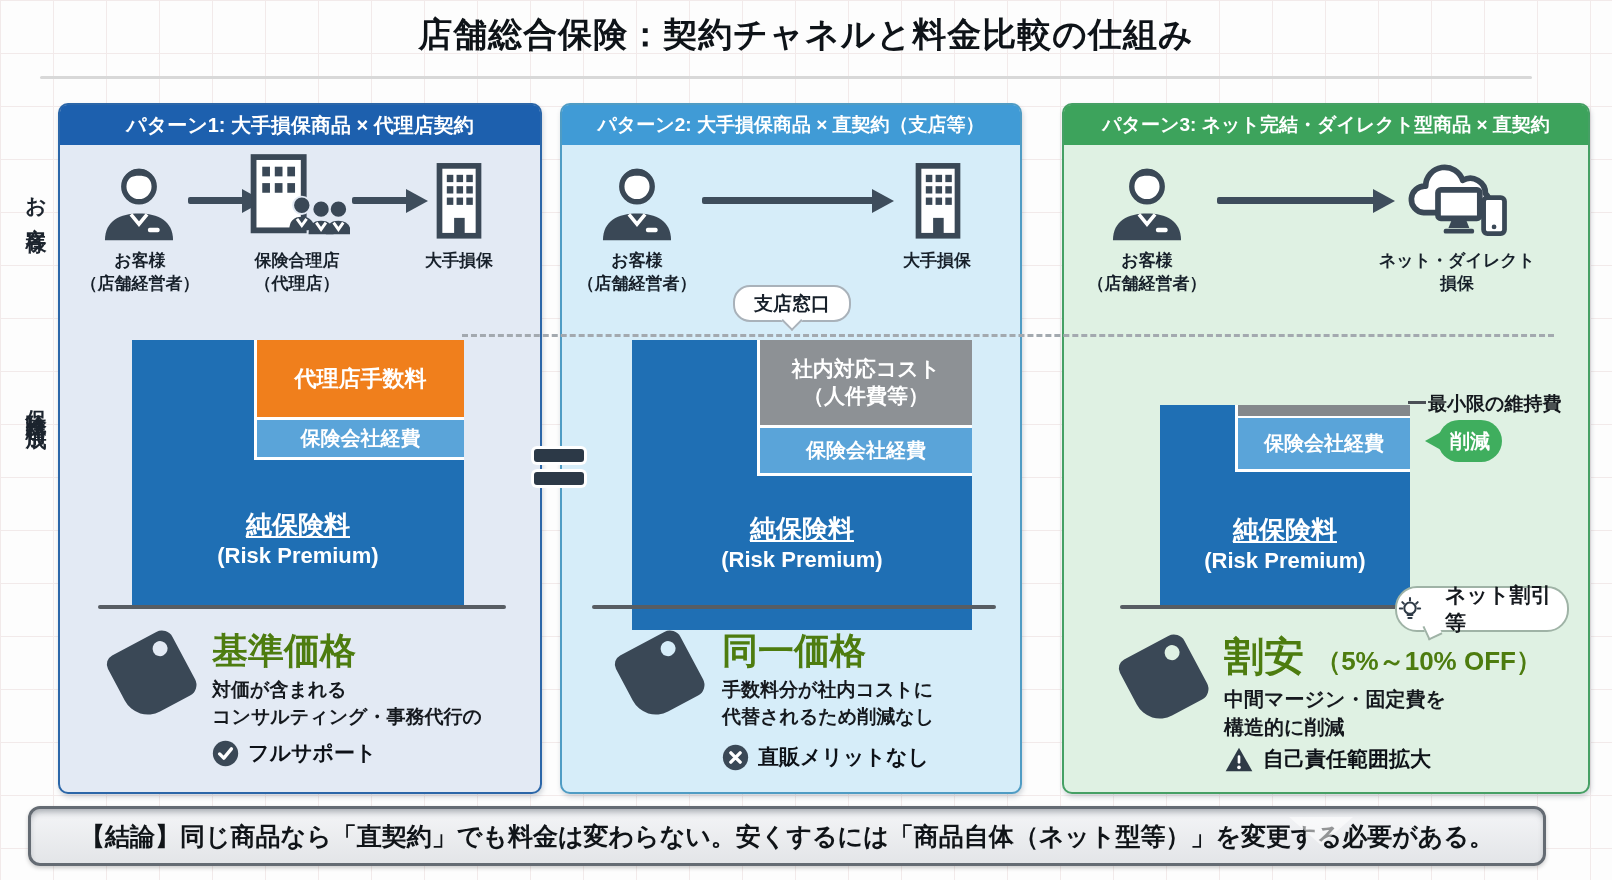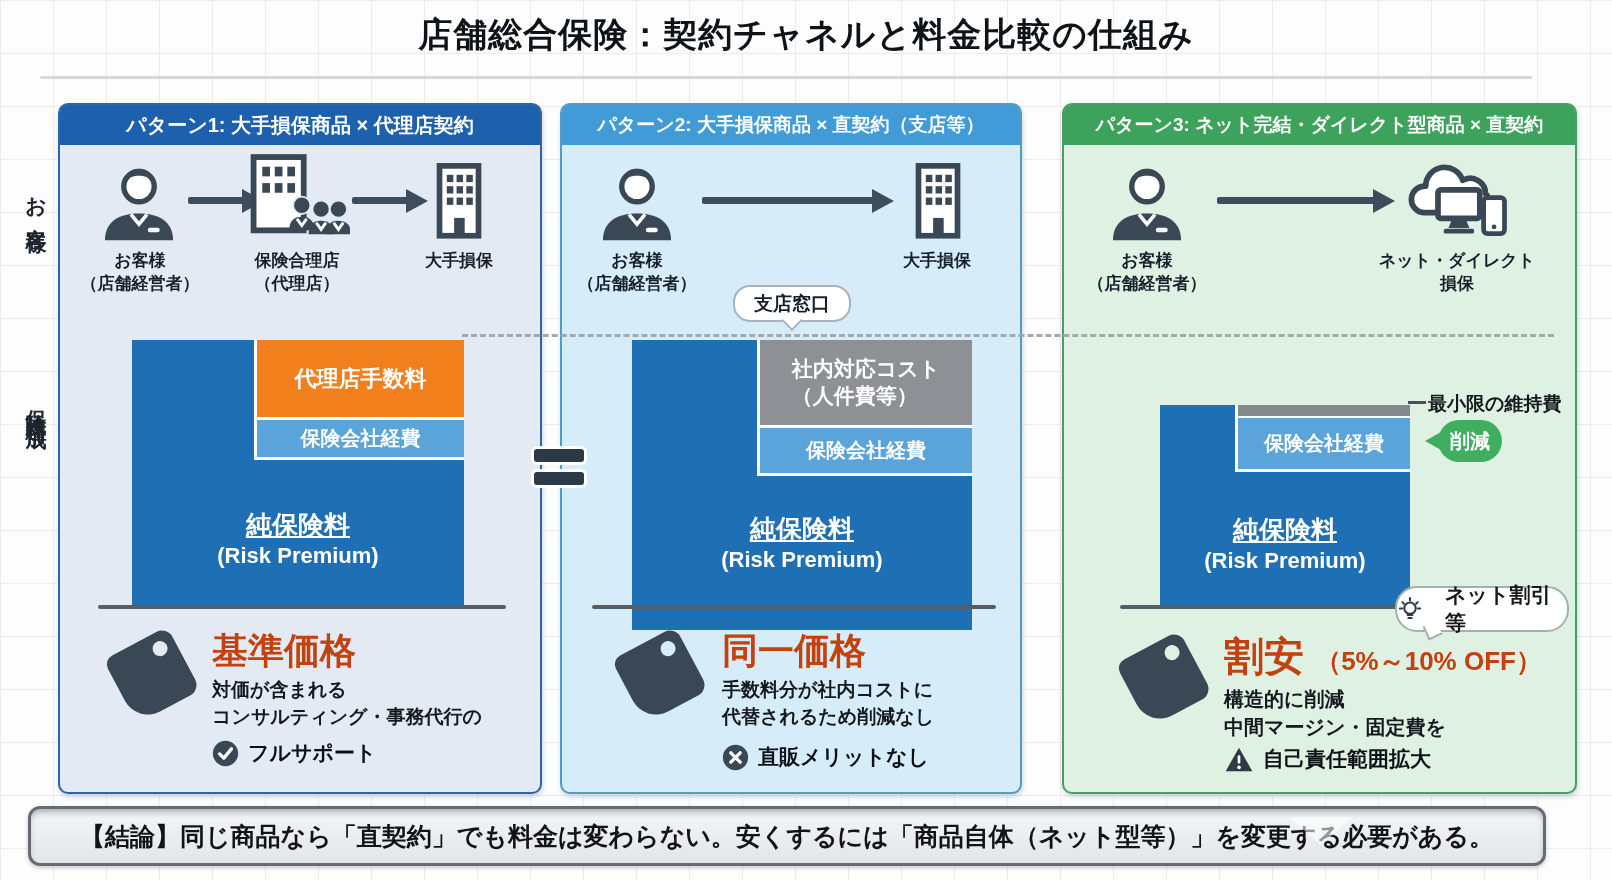--- a/index.html
+++ b/index.html
@@ -15,36 +15,36 @@
   
   .vlabel{position:absolute;writing-mode:vertical-rl;font-size:21px;font-weight:700;color:#1c242e;letter-spacing:5px;}
   .vlabel-customer{left:22px;top:182px;}
   .vlabel-premium{left:22px;top:392px;}
   
   .dashed-line{position:absolute;left:462px;top:334px;width:1092px;height:0;border-top:3px dashed #a3a9af;z-index:1;}
   
   .panel{position:absolute;top:103px;height:687px;border-radius:10px;border:2px solid;box-shadow:1px 3px 5px rgba(50,70,90,.22);}
   .panel1{left:58px;width:480px;background:var(--p1_bg,#e3eaf4);border-color:var(--p1_border,#2b66a8);}
   .panel2{left:560px;width:458px;background:var(--p2_bg,#d6edf9);border-color:var(--p2_border,#4f9cc4);}
-  .panel3{left:1062px;width:511px;background:var(--p3_bg,#dff1e3);border-color:var(--p3_border,#46a065);}
+  .panel3{left:1062px;width:511px;background:var(--p3_bg,#dff1e3);border-color:var(--p3_border,#46a065);padding-left:13px;}
   .panel-header{position:absolute;top:0;left:0;right:0;height:40px;border-radius:7px 7px 0 0;
     display:flex;align-items:center;justify-content:center;color:#fff;font-weight:700;font-size:20px;}
   .panel1 .panel-header{background:var(--p1_header,#1d60ae);}
   .panel2 .panel-header{background:var(--p2_header,#409bd6);font-size:19px;}
   .panel3 .panel-header{background:var(--p3_header,#3da35c);font-size:19px;}
   
   .flow-icon{position:absolute;}
   .flow-label{position:absolute;text-align:center;font-size:17px;font-weight:700;color:#17202a;line-height:1.35;}
   .arrow{position:absolute;height:7px;background:#3e4d5c;border-radius:2px;}
   .arrow::after{content:"";position:absolute;right:-20px;top:-8.5px;width:0;height:0;
     border-left:22px solid #3e4d5c;border-top:12px solid transparent;border-bottom:12px solid transparent;}
   
   .bar{position:absolute;background:var(--pure_premium,#1f6fb4);z-index:2;}
   .seg{position:absolute;right:0;display:flex;align-items:center;justify-content:center;color:#fff;font-weight:700;
-    border-left:3px solid #fff;border-bottom:3px solid #fff;box-sizing:border-box;text-align:left;line-height:1.25;}
+    border-left:3px solid #fff;border-bottom:3px solid #fff;box-sizing:border-box;text-align:center;line-height:1.25;}
   .seg-commission{left:122px;top:0;height:80px;background:var(--commission,#f07f1c);font-size:22px;}
   .panel1 .seg-expense{left:122px;top:80px;height:40px;background:var(--expense,#5aa4d9);font-size:20px;}
   .seg-internal{left:125px;top:0;height:88px;background:var(--internal_cost,#8d9195);font-size:21px;}
   .panel2 .seg-expense{left:125px;top:88px;height:48px;background:var(--expense,#5aa4d9);font-size:20px;}
   .seg-maintenance{left:75px;top:0;height:13px;background:#84888c;border-bottom:2px solid #fff;}
   .panel3 .seg-expense{left:75px;top:13px;height:54px;background:var(--expense,#5aa4d9);font-size:20px;}
   .pure-label{position:absolute;left:0;right:0;text-align:center;color:#fff;font-weight:700;}
   .pure-line1{font-size:26px;text-decoration:underline;}
   .pure-line2{font-size:22px;}
   .baseline{position:absolute;height:4px;background:#575d63;border-radius:2px;z-index:2;}
@@ -63,21 +63,21 @@
     border-radius:22px;display:flex;align-items:center;justify-content:center;gap:22px;font-size:21px;font-weight:700;color:#15191e;z-index:4;}
   .bubble-discount::after{content:"";position:absolute;left:28px;bottom:-8px;width:13px;height:13px;background:#fff;
     border-right:2px solid #9fb3a6;border-bottom:2px solid #9fb3a6;transform:rotate(65deg);}
   
   .tag-icon{position:absolute;width:72px;height:72px;background:var(--icon_dark,#3a4856);
     border-radius:10px 12px 12px 26px;transform:rotate(-28deg);z-index:2;}
   .tag-icon::after{content:"";position:absolute;top:9px;right:9px;width:15px;height:15px;border-radius:50%;background:var(--hole,#e3eaf4);}
   .panel1 .tag-icon{--hole:var(--p1_bg,#e3eaf4);}
   .panel2 .tag-icon{--hole:var(--p2_bg,#d6edf9);}
   .panel3 .tag-icon{--hole:var(--p3_bg,#dff1e3);}
-  .price-title{position:absolute;font-size:36px;font-weight:800;color:#c2410c;white-space:nowrap;}
+  .price-title{position:absolute;font-size:36px;font-weight:800;color:#4d7c0f;white-space:nowrap;}
   .price-sub{font-size:26px;font-weight:800;}
   .price-desc{position:absolute;font-size:19px;font-weight:600;color:#15191e;line-height:1.4;}
   .price-note{position:absolute;display:flex;align-items:center;gap:9px;font-size:21px;font-weight:700;color:#0d1117;}
   
   .equals{position:absolute;left:534px;top:449px;width:50px;z-index:6;}
   .equals .ebar{height:13px;background:#2c3947;border-radius:3px;box-shadow:0 0 0 3px #fff;margin-bottom:10px;}
   
   .conclusion{position:absolute;left:28px;top:806px;width:1518px;height:60px;box-sizing:border-box;
     background:linear-gradient(#f4f5f7,#e3e5e8);border:3px solid #646b73;border-radius:12px;
     box-shadow:inset 0 5px 6px -2px rgba(70,80,90,.45),0 2px 4px rgba(0,0,0,.2);
@@ -327,22 +327,22 @@
       </span>
       <span>ネット割引等</span>
     </div>
 
     <div class="tag-icon" style="left:64px;top:538px"></div>
     <div class="price-title" style="left:160px;top:524px;font-size:40px">
       <span>割安</span>
       <span class="price-sub">（5%～10% OFF）</span>
     </div>
     <div class="price-desc" style="left:160px;top:580px;font-size:20px">
-      <div>構造的に削減</div>
-        <div>中間マージン・固定費を</div>
+      <div>中間マージン・固定費を</div>
+        <div>構造的に削減</div>
     </div>
     <div class="price-note" style="left:160px;top:640px">
       <span>
         <svg width="30" height="27" viewBox="0 0 36 32">
             <path d="M18 2L34 30H2Z" fill="#2e3a46"></path>
             <rect x="16.4" y="11" width="3.2" height="10" rx="1.6" fill="#fff"></rect>
             <circle cx="18" cy="25.5" r="2.2" fill="#fff"></circle>
           </svg>
       </span>
       <span>自己責任範囲拡大</span>

